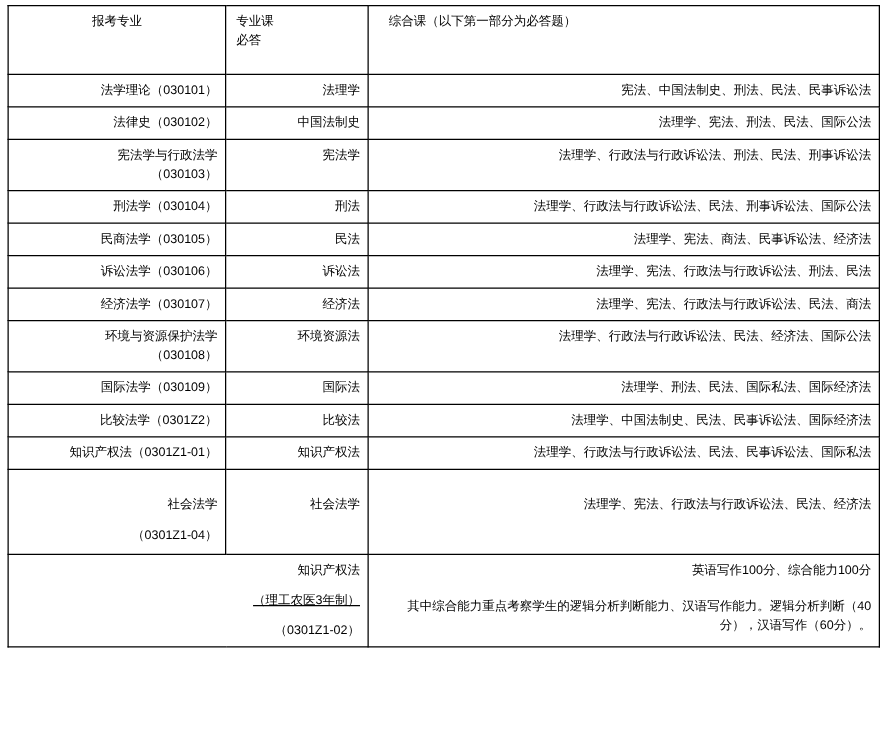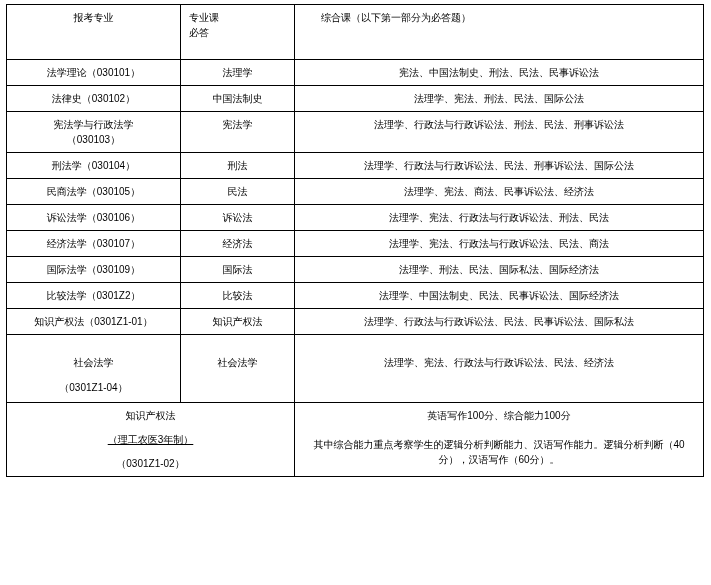--- a/index.html
+++ b/index.html
@@ -25,38 +25,38 @@
     width: 698px;
     table-layout: fixed;
     font-size: 10px;
   }
   table.exam td, table.exam th {
     border: 1px solid #000000;
     padding: 5px 6px;
     vertical-align: top;
     line-height: 1.5;
     font-weight: normal;
-    text-align: center;
+    text-align: right;
   }
   thead th {
     text-align: center;
     font-weight: normal;
     height: 44px;
     vertical-align: middle;
   }
   thead th.col-major {
     text-align: center;
   }
   thead th.col-req {
     text-align: left;
     padding-left: 8px;
   }
   thead th.col-comp {
     text-align: left;
-    padding-left: 26px;
+    padding-left: 16px;
   }
   .col-major { width: 174px; }
   .col-req   { width: 114px; }
   .col-comp  { width: auto; }
 
   td.major {
     padding-left: 8px;
   }
   td.req {
     padding-left: 8px;
@@ -143,20 +143,28 @@
         <td class="major">诉讼法学（030106）</td>
         <td class="req">诉讼法</td>
         <td class="comp">法理学、宪法、行政法与行政诉讼法、刑法、民法</td>
       </tr>
       <tr>
         <td class="major">经济法学（030107）</td>
         <td class="req">经济法</td>
         <td class="comp">法理学、宪法、行政法与行政诉讼法、民法、商法</td>
       </tr>
       <tr>
+        <td class="major">
+          <div>环境与资源保护法学</div>
+          <div>（030108）</div>
+        </td>
+        <td class="req">环境资源法</td>
+        <td class="comp">法理学、行政法与行政诉讼法、民法、经济法、国际公法</td>
+      </tr>
+      <tr>
         <td class="major">国际法学（030109）</td>
         <td class="req">国际法</td>
         <td class="comp">法理学、刑法、民法、国际私法、国际经济法</td>
       </tr>
       <tr>
         <td class="major">比较法学（0301Z2）</td>
         <td class="req">比较法</td>
         <td class="comp">法理学、中国法制史、民法、民事诉讼法、国际经济法</td>
       </tr>
       <tr>

